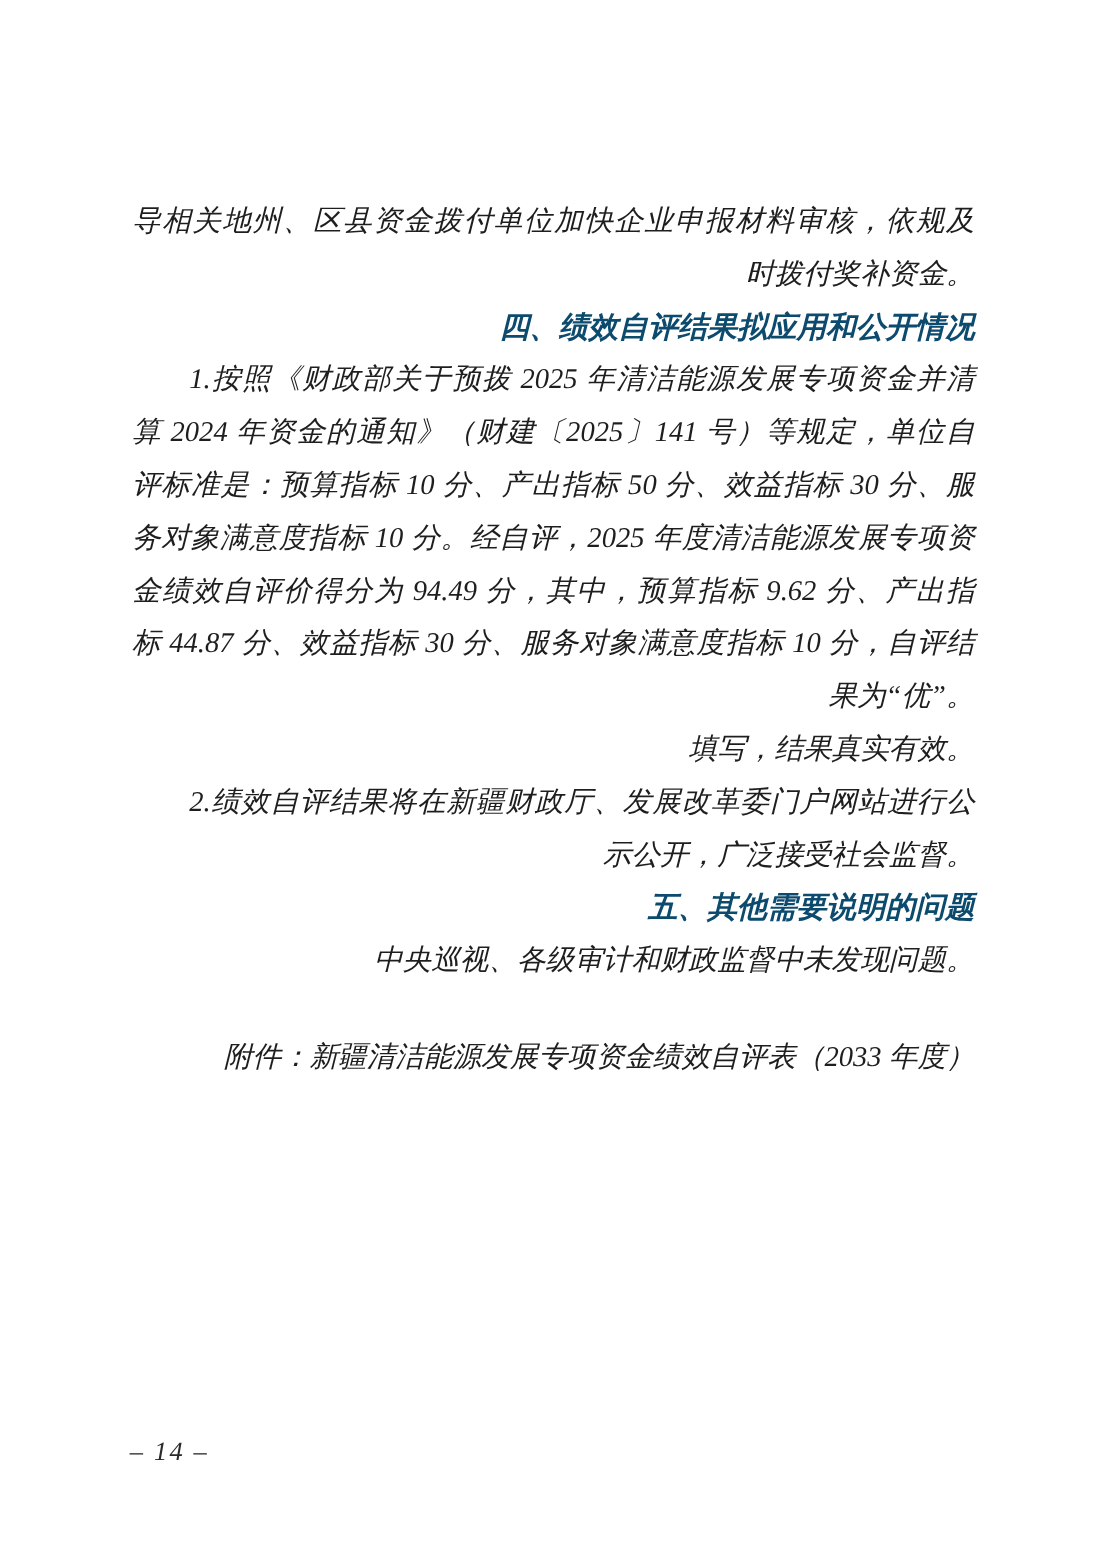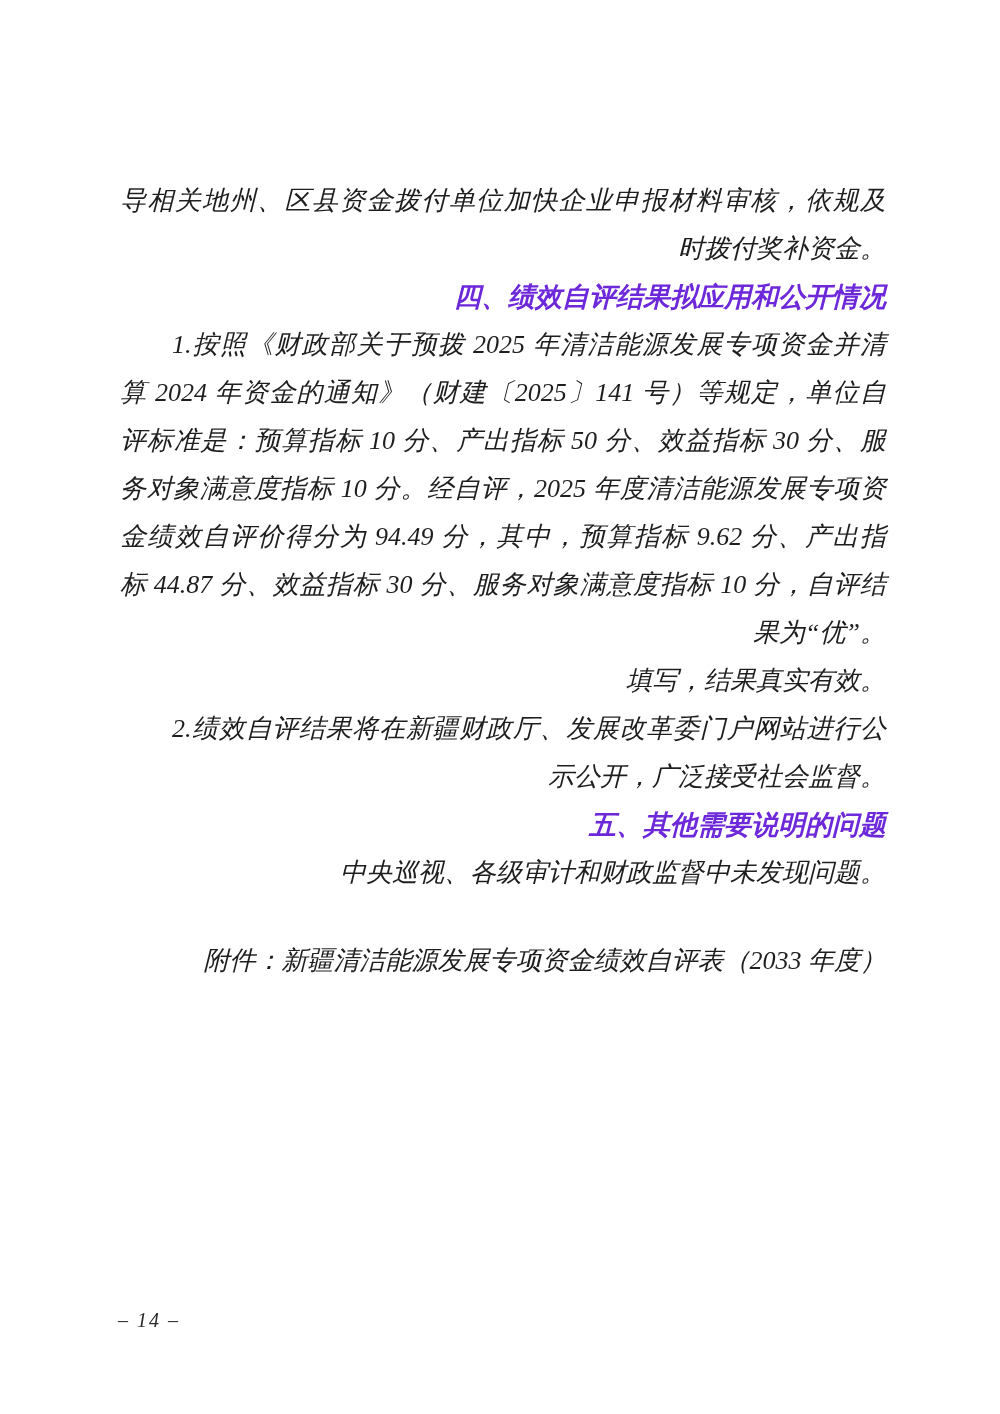--- a/index.html
+++ b/index.html
@@ -32,28 +32,28 @@
     text-align-last: justify;
     text-justify: inter-character;
   }
   
   .i { text-indent: 52px; }
   
   .h {
     font-family: "Liberation Sans", "DejaVu Sans", sans-serif;
     font-weight: bold;
     font-size: 27px;
-    color: #6d28d9;
+    color: #0c4a6e;
   }
   .att { margin-top: 40px; }
   .footer {
     position: absolute;
     left: 118px;
     top: 1305px;
-    font-size: 20px;
+    font-size: 24px;
     line-height: 30px;
     color: #2a2a2a;
     letter-spacing: 2px;
   }
 </style>
 </head>
 <body>
 
 <div class="page">
   <div class="content">

